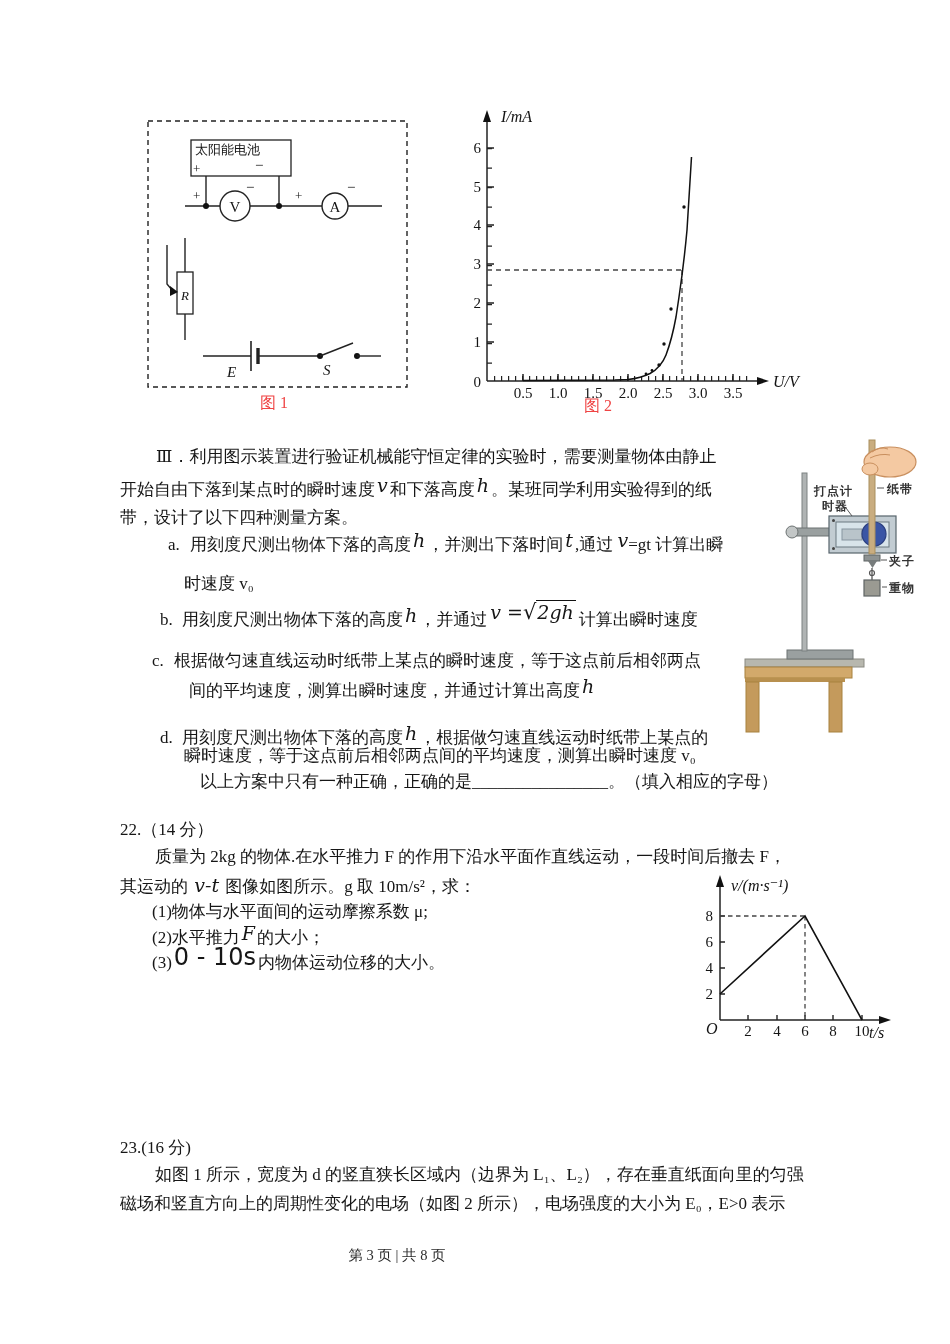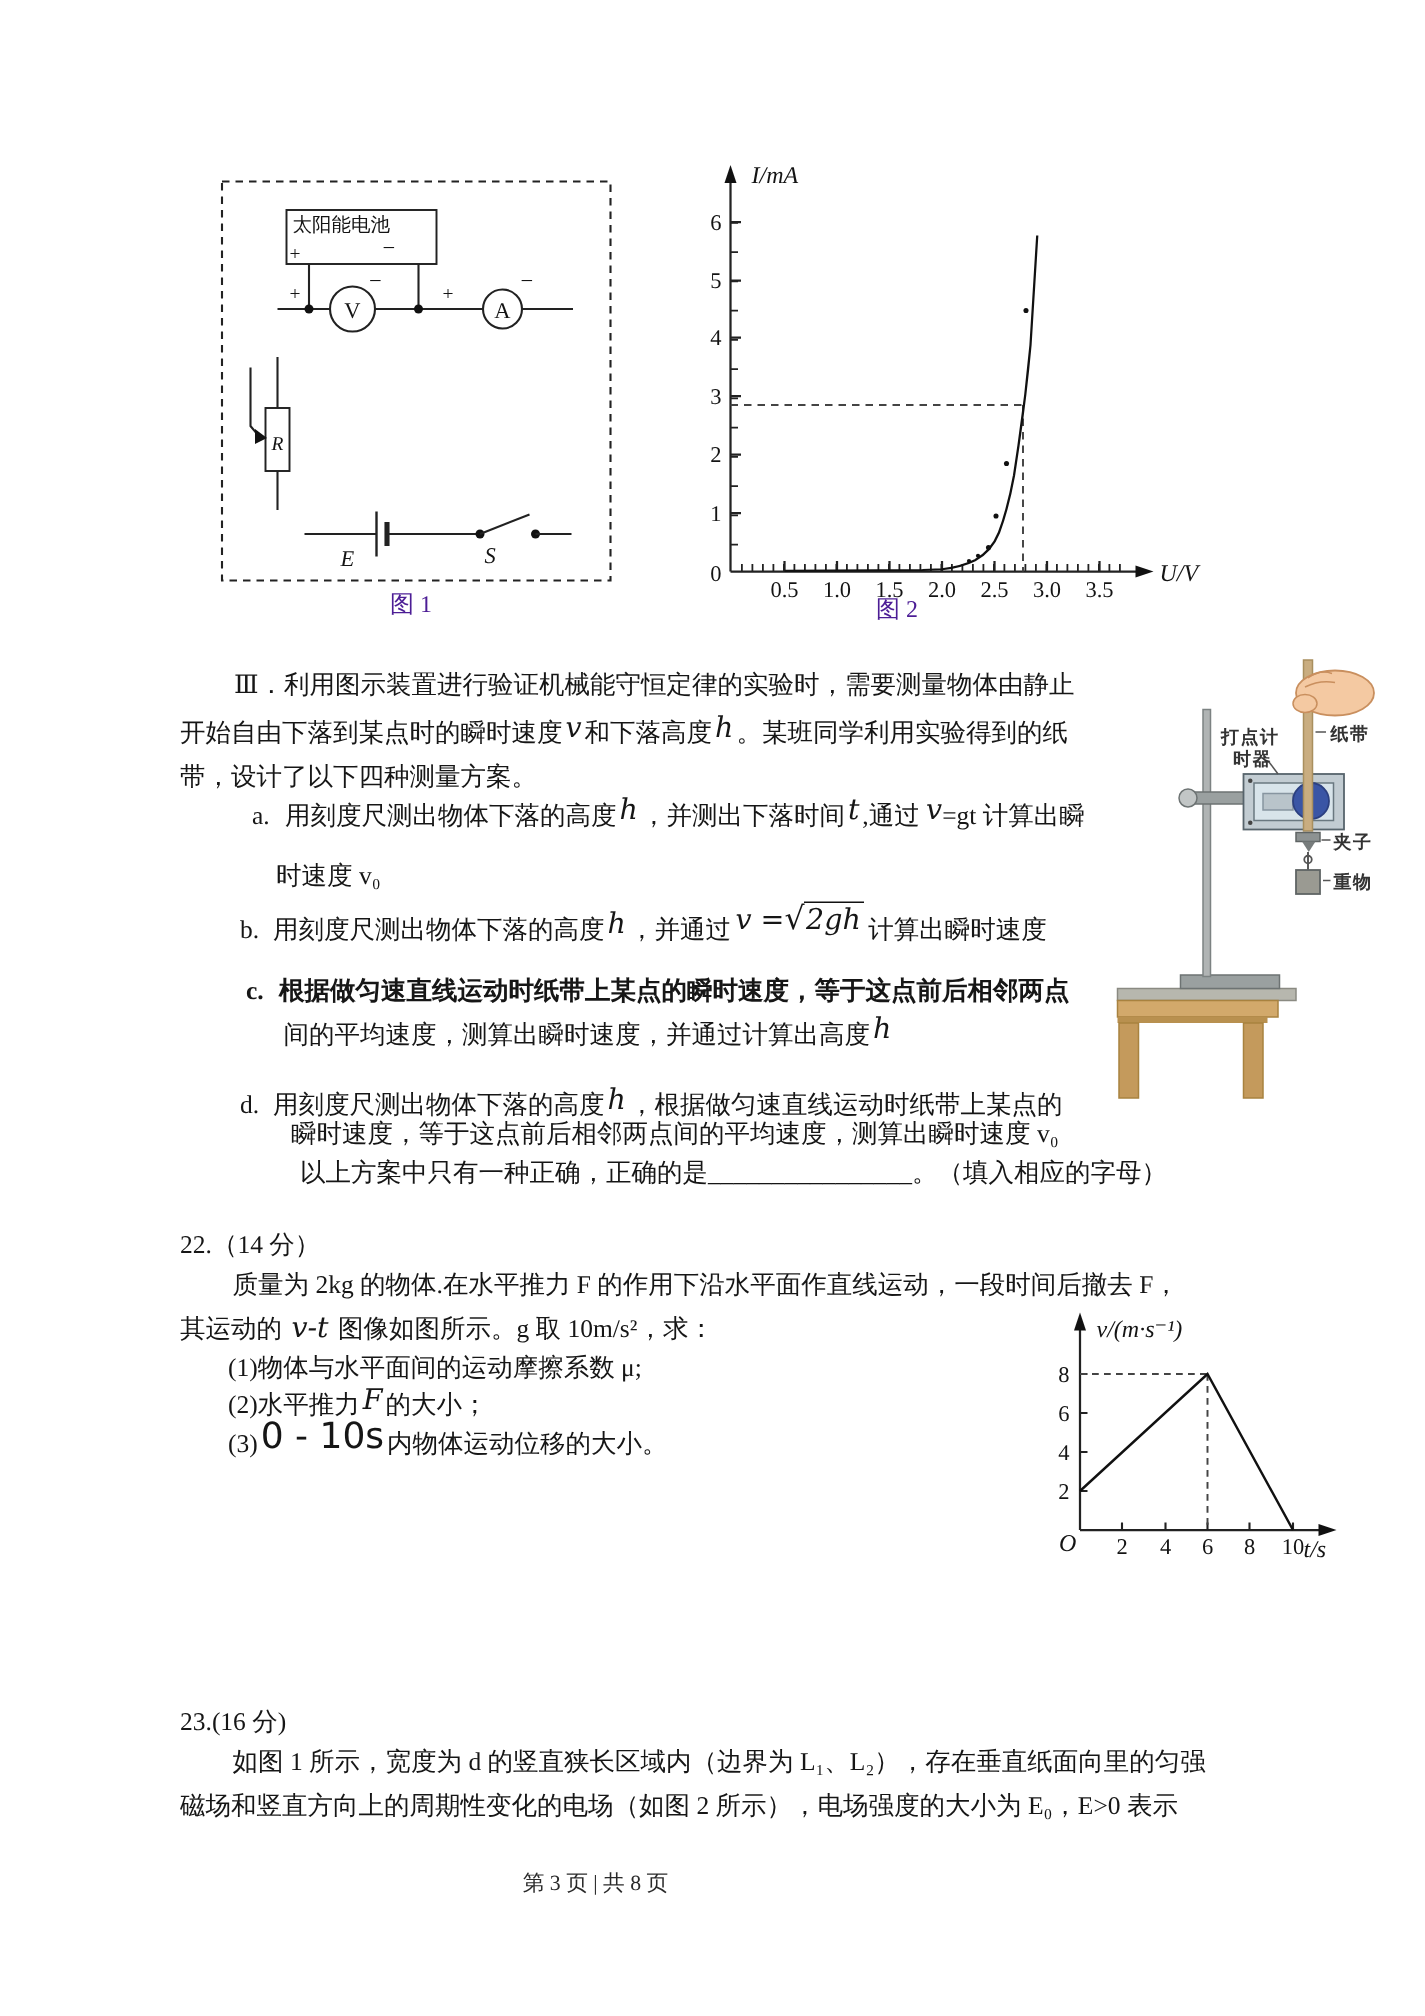--- a/index.html
+++ b/index.html
@@ -7,21 +7,21 @@
        font-family:"Liberation Serif","DejaVu Serif",serif;color:#151515;overflow:hidden;}
   .abs{position:absolute;}
   .ln{position:absolute;font-size:17px;line-height:24px;white-space:nowrap;color:#161616;}
   .m{font-style:italic;font-family:"DejaVu Serif",serif;font-size:19px;position:relative;top:-3px;margin:0 2px;}
   .ms{font-family:"DejaVu Sans",sans-serif;font-size:24px;position:relative;top:-3px;margin:0 2px;}
   .ilbl{display:inline-block;min-width:22px;}
   .frm{position:relative;top:-6px;font-family:"DejaVu Serif",serif;font-size:19px;margin:0 3px;}
   .frm .fv{font-style:italic;}
   .rad{font-style:normal;font-size:21px;}
   .radbody{border-top:1.6px solid #111;padding:0 2px 0 1px;font-style:italic;}
-  .caption{position:absolute;font-size:16px;color:#4c1d95;}
+  .caption{position:absolute;font-size:16px;color:#ef4444;}
   .footer{position:absolute;left:0;top:1246px;width:794px;text-align:center;font-size:14.5px;color:#2a2a2a;}
   svg{position:absolute;overflow:visible;}
   svg text{font-family:"Liberation Serif","DejaVu Serif",serif;fill:#141414;}
   .tick-num{font-size:15px;}
   .axlbl{font-size:16px;font-style:italic;}
   .applbl{font-family:"Liberation Sans","DejaVu Sans",sans-serif;font-size:12px;font-weight:600;fill:#333333;letter-spacing:1px;}
 </style>
 </head>
 <body>
 
@@ -126,25 +126,25 @@
 
 <div class="ln" style="left:156px;top:445px;"><span>Ⅲ．利用图示装置进行验证机械能守恒定律的实验时，需要测量物体由静止</span></div>
 <div class="ln" style="left:120px;top:476px;"><span>开始自由下落到某点时的瞬时速度</span><span class="m">v</span><span>和下落高度</span><span class="m">h</span><span>。某班同学利用实验得到的纸</span></div>
 <div class="ln" style="left:120px;top:506px;text-align:center;"><span>带，设计了以下四种测量方案。</span></div>
 
 <div class="ln" style="left:168px;top:531px;"><span class="ilbl">a.</span><span>用刻度尺测出物体下落的高度</span><span class="m">h</span><span>，并测出下落时间</span><span class="m">t</span><span>,通过 </span><span class="m" style="margin:0;">v</span><span>=gt 计算出瞬</span></div>
 <div class="ln" style="left:184px;top:572px;"><span>时速度 v₀</span></div>
 
 <div class="ln" style="left:160px;top:606px;"><span class="ilbl">b.</span><span>用刻度尺测出物体下落的高度</span><span class="m">h</span><span>，并通过</span><span class="frm"><span class="fv">v =</span><span class="rad">√</span><span class="radbody">2gh</span></span><span>计算出瞬时速度</span></div>
 
-<div class="ln" style="left:164px;top:649px;font-weight:bold;"><span class="ilbl">c.</span><span>根据做匀速直线运动时纸带上某点的瞬时速度，等于这点前后相邻两点</span></div>
+<div class="ln" style="left:152px;top:649px;"><span class="ilbl">c.</span><span>根据做匀速直线运动时纸带上某点的瞬时速度，等于这点前后相邻两点</span></div>
 <div class="ln" style="left:189px;top:677px;"><span>间的平均速度，测算出瞬时速度，并通过计算出高度</span><span class="m">h</span></div>
 
 <div class="ln" style="left:160px;top:724px;"><span class="ilbl">d.</span><span>用刻度尺测出物体下落的高度</span><span class="m">h</span><span>，根据做匀速直线运动时纸带上某点的</span></div>
-<div class="ln" style="left:184px;top:744px;margin-left:10px;"><span>瞬时速度，等于这点前后相邻两点间的平均速度，测算出瞬时速度 v₀</span></div>
+<div class="ln" style="left:184px;top:744px;"><span>瞬时速度，等于这点前后相邻两点间的平均速度，测算出瞬时速度 v₀</span></div>
 
 <div class="ln" style="left:163px;top:770px;margin-left:37px;"><span>以上方案中只有一种正确，正确的是</span><span>________________</span><span>。（填入相应的字母）</span></div>
 
 <svg class="abs" style="left:750px;top:436px;" width="200" height="298" viewBox="0 0 200 298">
 
   <g>
     <rect x="-5" y="223" width="119" height="8" fill="#b7b7ae" stroke="#8a8a82" stroke-width="1"></rect>
     <rect x="-5" y="231" width="107" height="11" fill="#d2a96b" stroke="#a8823f" stroke-width="1"></rect>
     <rect x="-5" y="242" width="100" height="4" fill="#b8904f"></rect>
     <rect x="-4" y="246" width="13" height="50" fill="#c49a5c" stroke="#a8823f" stroke-width="1"></rect>

